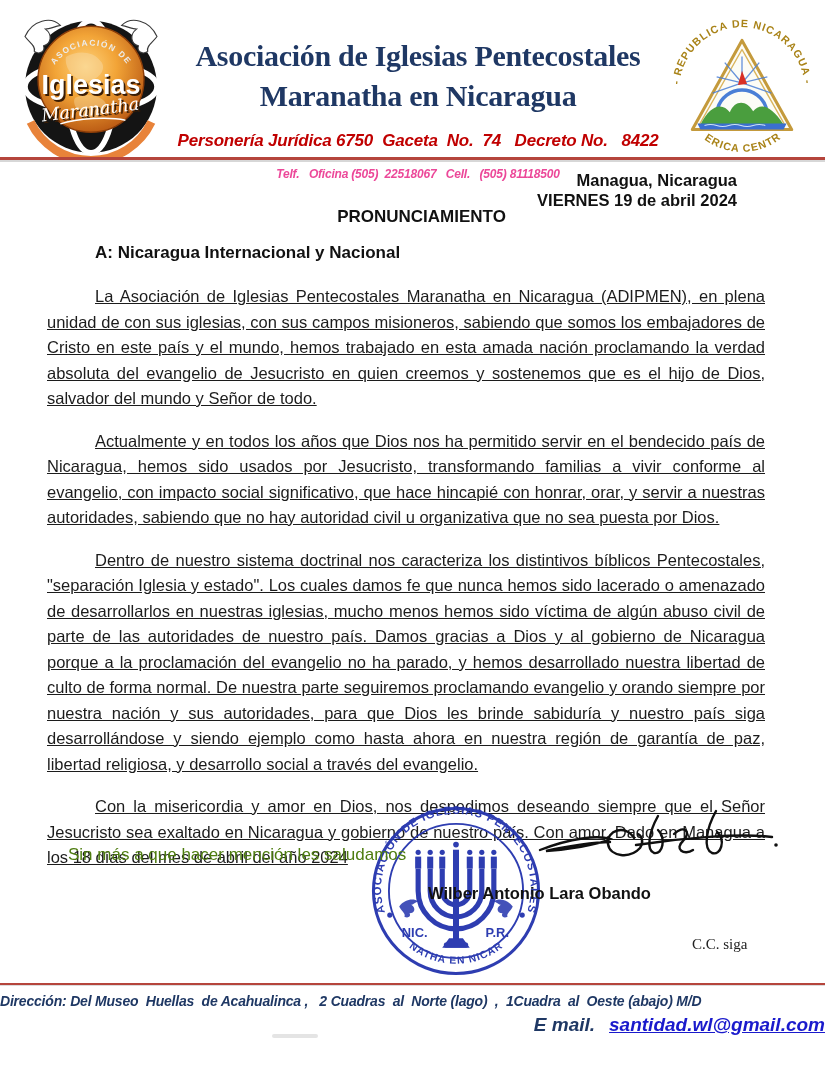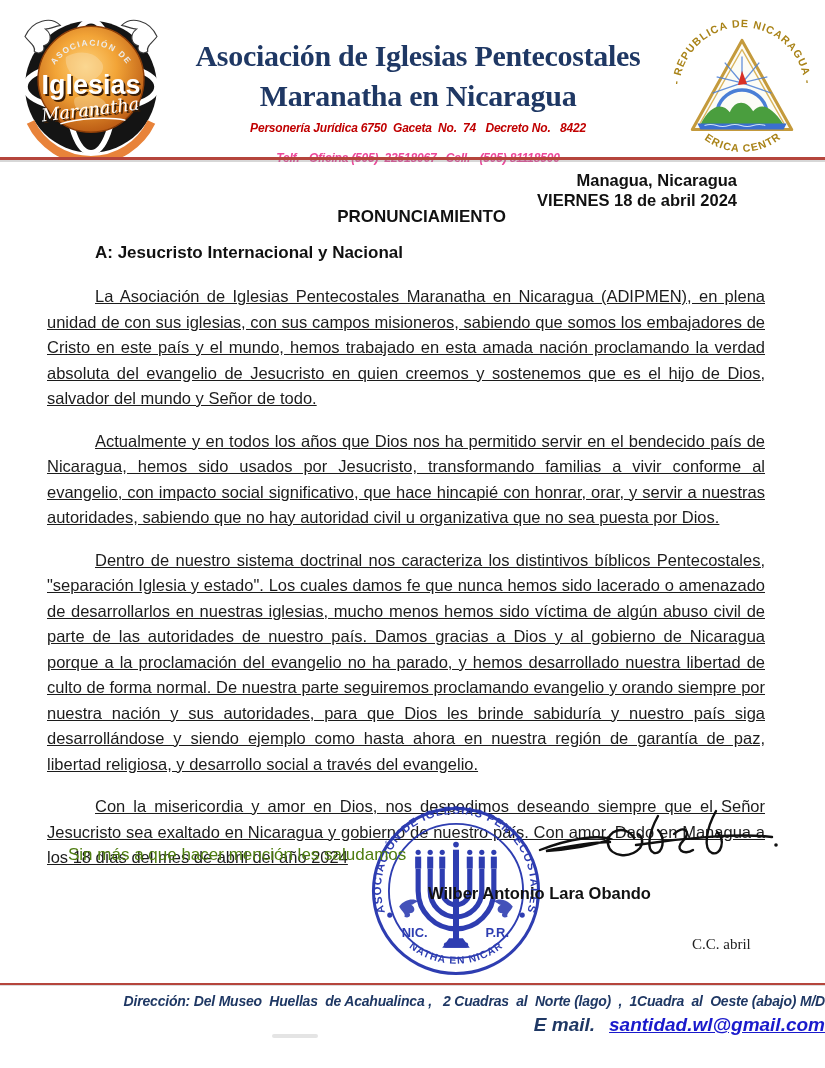--- a/index.html
+++ b/index.html
@@ -26,22 +26,22 @@
   .org-line {
     font-family: "Liberation Serif", serif;
     font-weight: bold;
     font-size: 30px;
     line-height: 40px;
     color: #1f3864;
     letter-spacing: -0.3px;
     white-space: pre;
   }
   .legal-line {
-    margin-top: 5px;
-    font-size: 12px;
+    margin-top: 15px;
+    font-size: 17px;
     font-weight: bold;
     font-style: italic;
     color: #c00000;
     letter-spacing: -0.2px;
     white-space: pre;
   }
   .phone-line {
     margin-top: 16px;
     font-size: 12px;
     font-weight: bold;
@@ -109,21 +109,21 @@
   }
 
   
   .footer-divider {
     position: absolute; left: 0; top: 983px; width: 825px; height: 2px;
     background: #b5453c;
     box-shadow: 0 1px 0 rgba(140,140,140,0.3);
   }
   .address-line {
     position: absolute; top: 993px; left: 0; width: 825px;
-    text-align: right;
+    text-align: left;
     font-size: 14px;
     font-weight: bold;
     font-style: italic;
     color: #1f3864;
     letter-spacing: -0.2px;
     white-space: pre;
   }
   .email-line {
     position: absolute; top: 1014px; left: 0; width: 825px;
     text-align: right;
@@ -230,26 +230,26 @@
 
       <path d="M 31,112 L 119,112 L 116,118 L 34,118 Z" fill="#3b6fd0"></path>
       <path d="M 38,114 q 6,-2 12,0 q 6,2 12,0 q 6,-2 12,0 q 6,2 12,0 q 6,-2 12,0" stroke="#cfe0f7" stroke-width="1" fill="none"></path>
     </svg>
   </div>
 
   <div class="header-divider"></div>
 
   <div class="date-block">
     <div>Managua, Nicaragua</div>
-    <div>VIERNES 18 de abril 2024</div>
+    <div>VIERNES 19 de abril 2024</div>
   </div>
 
   <div class="doc-title">PRONUNCIAMIENTO</div>
 
-  <div class="salutation">A: Jesucristo Internacional y Nacional</div>
+  <div class="salutation">A: Nicaragua Internacional y Nacional</div>
 
   <div class="letter-body">
     <p class="para">La Asociación de Iglesias Pentecostales Maranatha en Nicaragua (ADIPMEN), en plena unidad de con sus iglesias, con sus campos misioneros, sabiendo que somos los embajadores de Cristo en este país y el mundo, hemos trabajado en esta amada nación proclamando la verdad absoluta del evangelio de Jesucristo en quien creemos y sostenemos que es el hijo de Dios, salvador del mundo y Señor de todo.</p>
     <p class="para">Actualmente y en todos los años que Dios nos ha permitido servir en el bendecido país de Nicaragua, hemos sido usados por Jesucristo, transformando familias a vivir conforme al evangelio, con impacto social significativo, que hace hincapié con honrar, orar, y servir a nuestras autoridades, sabiendo que no hay autoridad civil u organizativa que no sea puesta por Dios.</p>
     <p class="para">Dentro de nuestro sistema doctrinal nos caracteriza los distintivos bíblicos Pentecostales, "separación Iglesia y estado". Los cuales damos fe que nunca hemos sido lacerado o amenazado de desarrollarlos en nuestras iglesias, mucho menos hemos sido víctima de algún abuso civil de parte de las autoridades de nuestro país. Damos gracias a Dios y al gobierno de Nicaragua porque a la proclamación del evangelio no ha parado, y hemos desarrollado nuestra libertad de culto de forma normal. De nuestra parte seguiremos proclamando evangelio y orando siempre por nuestra nación y sus autoridades, para que Dios les brinde sabiduría y nuestro país siga desarrollándose y siendo ejemplo como hasta ahora en nuestra región de garantía de paz, libertad religiosa, y desarrollo social a través del evangelio.</p>
     <p class="para">Con la misericordia y amor en Dios, nos despedimos deseando siempre que el Señor Jesucristo sea exaltado en Nicaragua y gobierno de nuestro país. Con amor, Dado en Managua a los 18 días del mes de abril del año 2024</p>
   </div>
 
   <div class="closing-line">Sin más a que hacer mención les saludamos</div>
 
@@ -318,21 +318,21 @@
         <path d="M 100,41 C 145,34 205,29 236,33"></path>
         <circle cx="240" cy="41" r="1.8" fill="#101010" stroke="none"></circle>
       </g>
     </svg>
   </div>
 
   <div class="signer-block">
     <div class="signer-name">Wilber Antonio Lara Obando</div>
   </div>
 
-  <div class="cc-note">C.C. abril</div>
+  <div class="cc-note">C.C. siga</div>
 
   <div class="footer-divider"></div>
   <div class="address-line">Dirección: Del Museo  Huellas  de Acahualinca ,   2 Cuadras  al  Norte (lago)  ,  1Cuadra  al  Oeste (abajo) M/D</div>
   <div class="email-line">
     <span>E mail.</span><a class="email-link">santidad.wl@gmail.com</a>
   </div>
   <div class="scan-smudge"></div>
 
 </div>
 

